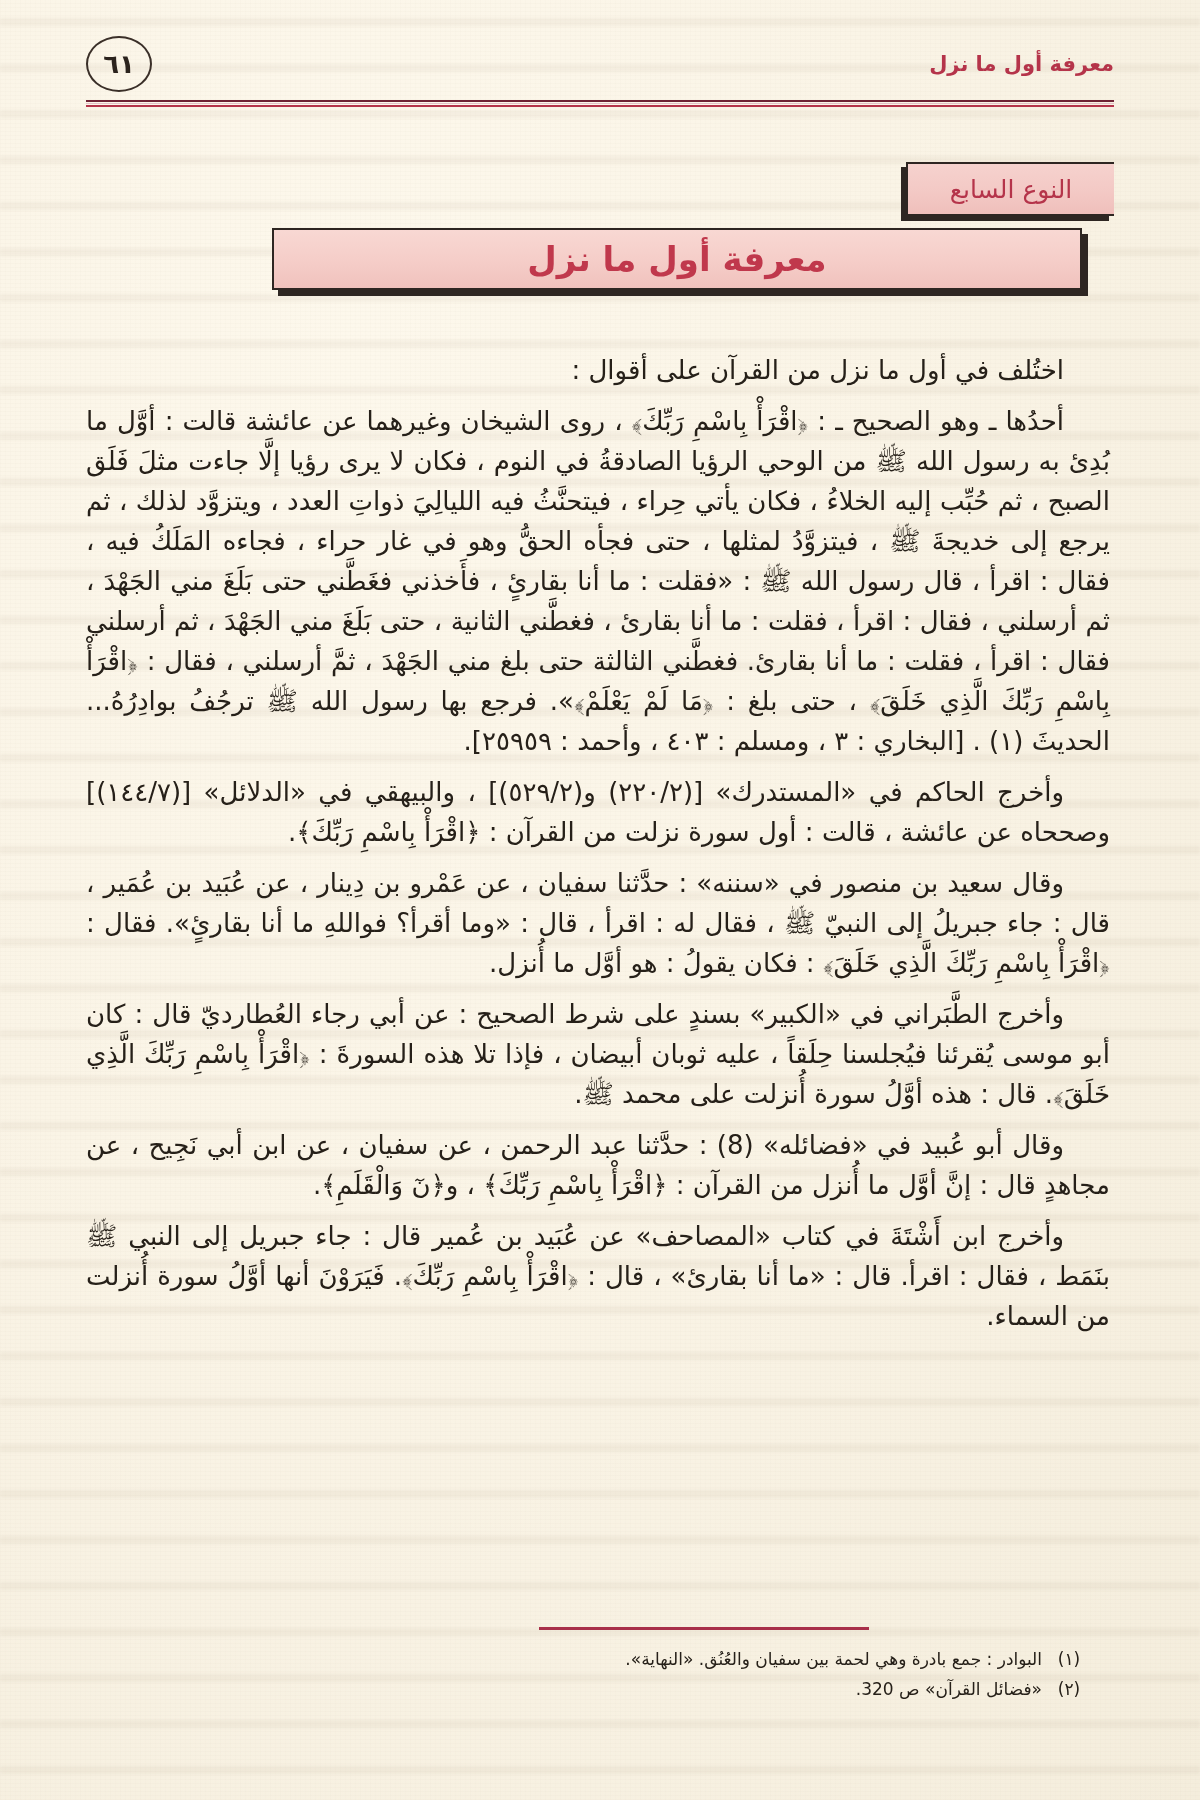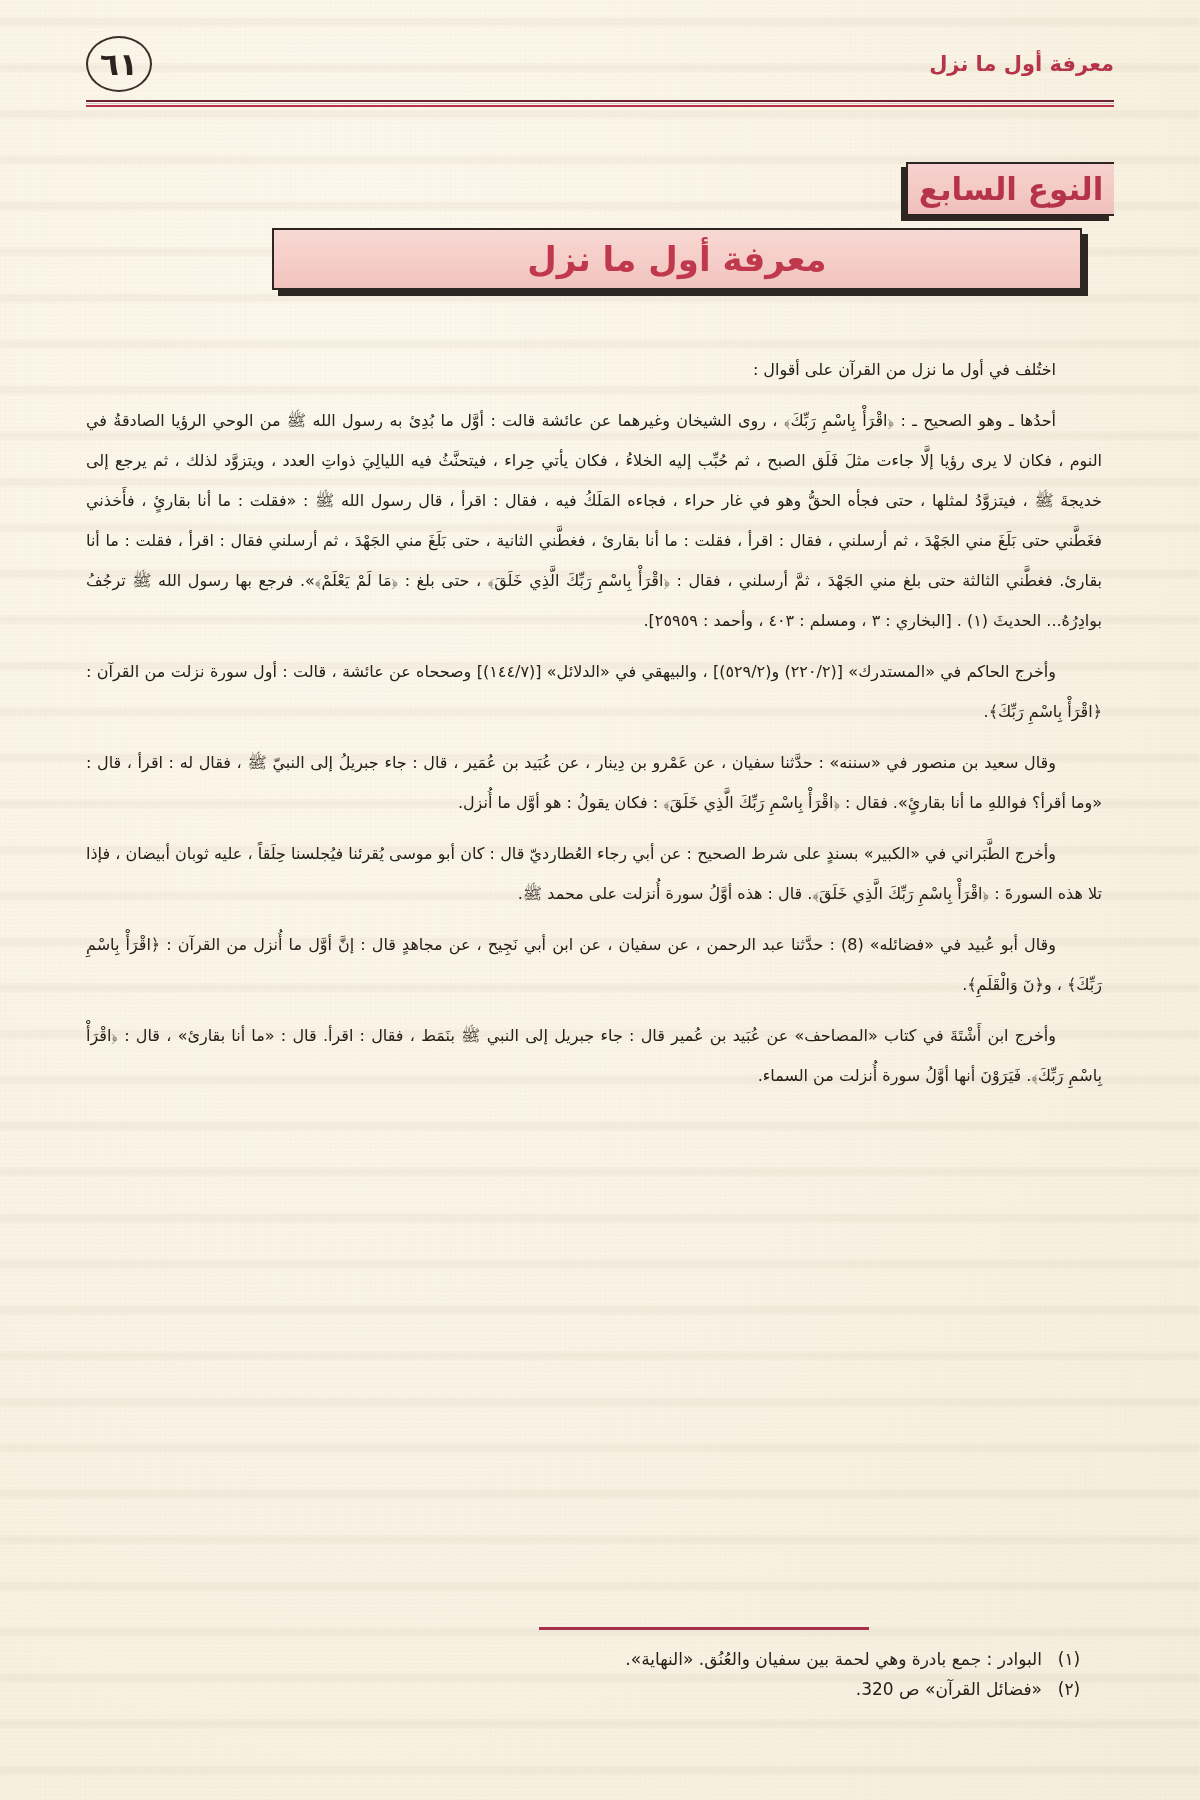--- a/index.html
+++ b/index.html
@@ -61,21 +61,21 @@
     position: absolute;
     left: 0;
     top: -14px;
     width: 66px;
     height: 56px;
     border: 2px solid #3a2f28;
     border-radius: 50%;
     display: flex;
     align-items: center;
     justify-content: center;
-    font-size: 31px;
+    font-size: 26px;
     font-weight: bold;
     color: #2b231d;
     background: transparent;
   }
   .head-rule {
     position: absolute;
     top: 100px;
     right: 86px;
     left: 86px;
     height: 7px;
@@ -93,22 +93,22 @@
     height: 54px;
     background: linear-gradient(180deg,#f6d2ce 0%, #f3c8c4 60%, #efbfbb 100%);
     border: 2px solid #2e2622;
     border-right: none;
     display: flex;
     align-items: center;
     justify-content: center;
     box-shadow: -5px 5px 0 #2e2622;
   }
   .banner-kind-text {
-    font-size: 31px;
-    font-weight: bold;
+    font-size: 25px;
+    font-weight: normal;
     color: #b5344a;
     letter-spacing: 0.5px;
   }
 
   .banner-main {
     position: absolute;
     top: 228px;
     right: 118px;
     left: 272px;
     height: 62px;
@@ -129,22 +129,22 @@
   
   .body-col {
     position: absolute;
     top: 350px;
     right: 86px;
     left: 86px;
     bottom: 210px;
     color: #262019;
   }
   p.para {
-    margin: 0 12px 11px 0;
-    font-size: 16px;
+    margin: 0 4px 11px 0;
+    font-size: 26px;
     line-height: 40px;
     text-align: justify;
     text-align-last: right;
     text-indent: 46px;
   }
   p.para.center-last { text-align-last: center; }
 
   
   .fn-wrap {
     position: absolute;

